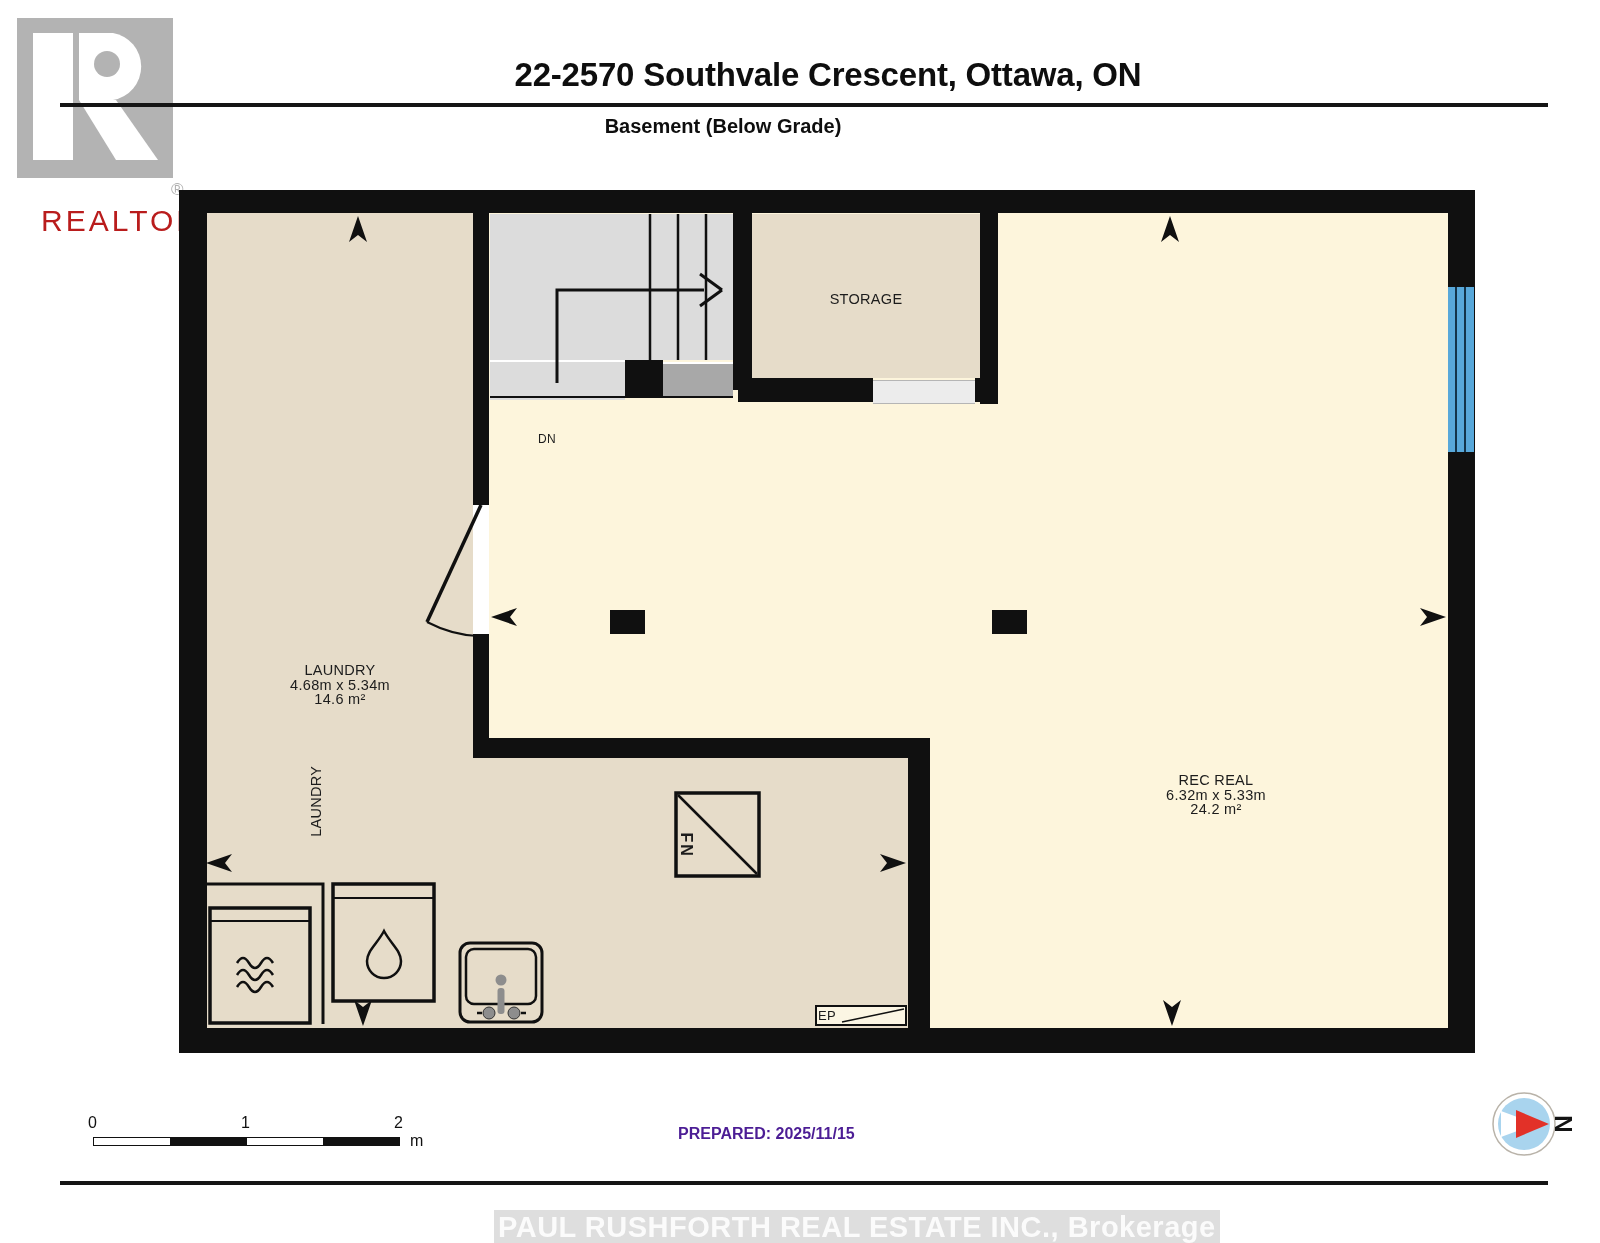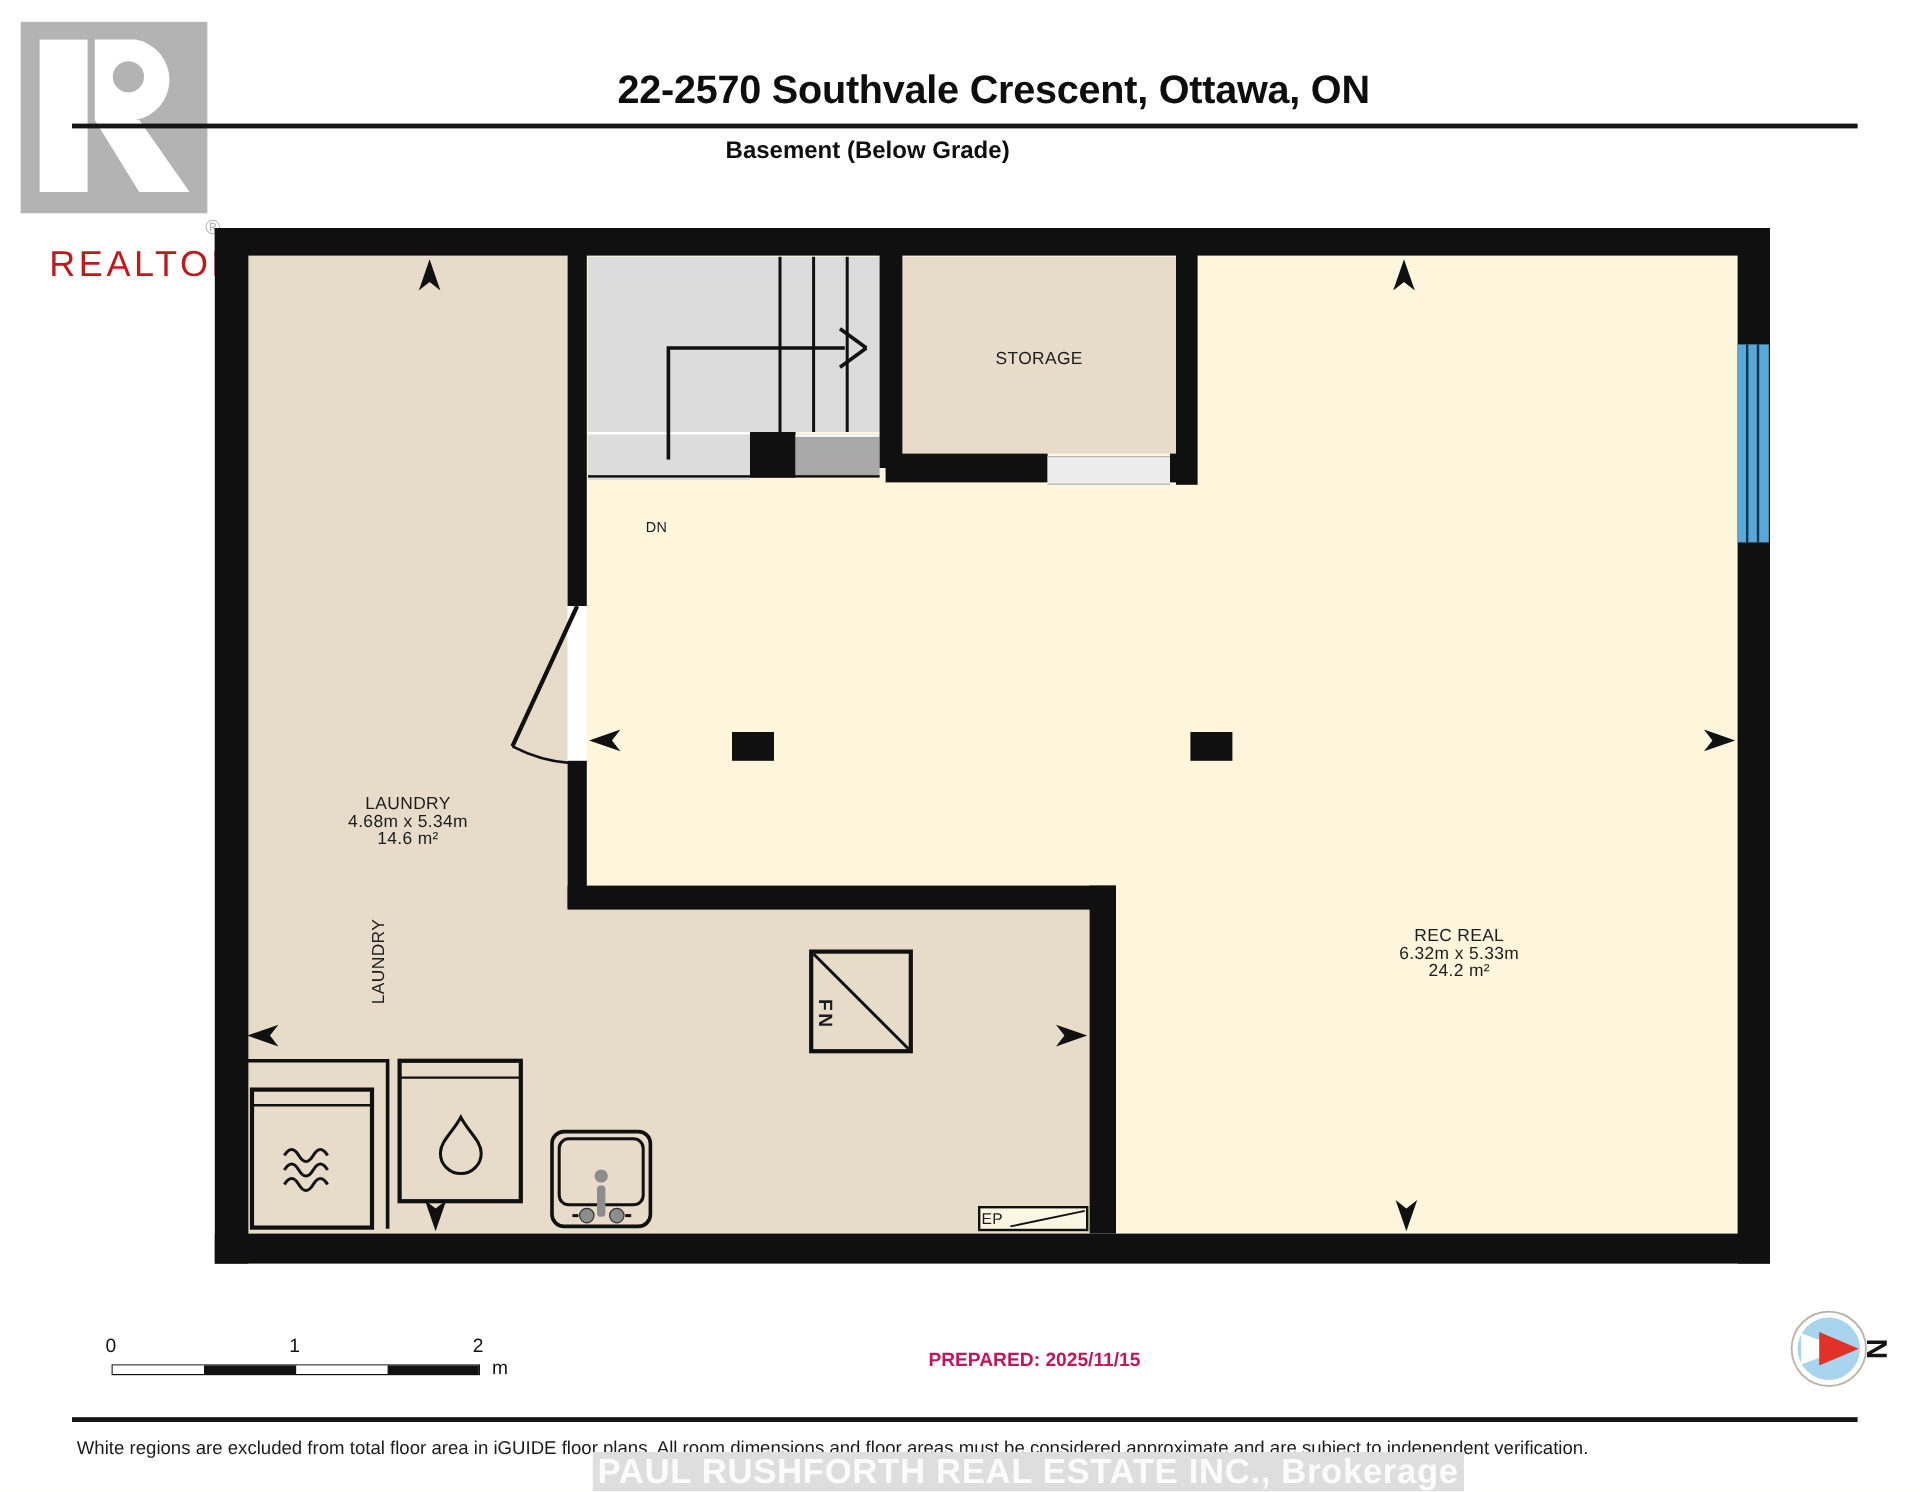--- a/index.html
+++ b/index.html
@@ -13,22 +13,22 @@
   .lgrey{background:#dcdcdc;}
   .mgrey{background:#a8a8a8;}
   .lbl{position:absolute;color:#1c1c1c;font-size:14.5px;line-height:14.5px;text-align:center;letter-spacing:.3px;}
   .title{position:absolute;left:428px;top:56px;width:800px;text-align:center;
          font-size:33px;font-weight:bold;letter-spacing:-.2px;color:#0e0e0e;white-space:nowrap;}
   .subtitle{position:absolute;left:523px;top:115px;width:400px;text-align:center;
             font-size:20px;font-weight:bold;color:#0e0e0e;}
   .rule{position:absolute;background:#151515;}
   .fixtures{position:absolute;left:0;top:0;pointer-events:none;}
   .scale-num{position:absolute;font-size:16px;color:#111;}
-  .prepared{position:absolute;left:712px;top:1125px;width:300px;text-align:center;
-            font-size:16px;font-weight:bold;color:#be185d;}
+  .prepared{position:absolute;left:678px;top:1125px;width:300px;
+            font-size:16px;font-weight:bold;color:#4c1d95;}
   .disclaimer{position:absolute;left:64px;top:1199px;font-size:15.5px;color:#1b1b1b;white-space:nowrap;}
   .watermark{position:absolute;left:494px;top:1210px;font-size:29px;font-weight:bold;letter-spacing:.5px;
              color:#fbfbfb;background:#dedede;padding:1px 4px;white-space:nowrap;}
   .realtor-word{position:absolute;left:17px;top:204px;font-size:30px;letter-spacing:3px;color:#b91c1c;white-space:nowrap;margin-left:24px;}
   .reg-mark{position:absolute;left:171px;top:180px;font-size:17px;color:#b0b0b0;}
   .rot90{transform:rotate(90deg);}
   .seg{height:100%;display:inline-block;vertical-align:top;}
 </style>
 </head>
 <body>
@@ -187,16 +187,15 @@
 
   <svg class="abs" style="left:1490px;top:1090px;" width="70" height="70" viewBox="0 0 70 70">
     <circle cx="34" cy="34" r="31" fill="#ffffff" stroke="#b9b3a9" stroke-width="1.5"></circle>
     <circle cx="34" cy="34" r="26" fill="#a9d4ee"></circle>
     <polygon points="11,21 11,47 46,34" fill="#ffffff"></polygon>
     <polygon points="26,20 26,48 59,34" fill="#e23128"></polygon>
   </svg>
   <div class="abs rot90" style="left:1550px;top:1110px;width:26px;font-size:24px;font-weight:bold;color:#141414;text-align:center;">N</div>
 
   <div class="rule" style="left:60px;top:1181px;width:1488px;height:4px;"></div>
-  <div class="disclaimer">White regions are excluded from total floor area in iGUIDE floor plans. All room dimensions and floor areas must be considered approximate and are subject to independent verification.</div>
   <div class="watermark">PAUL RUSHFORTH REAL ESTATE INC., Brokerage</div>
 
 </div>
 
 </body></html>

